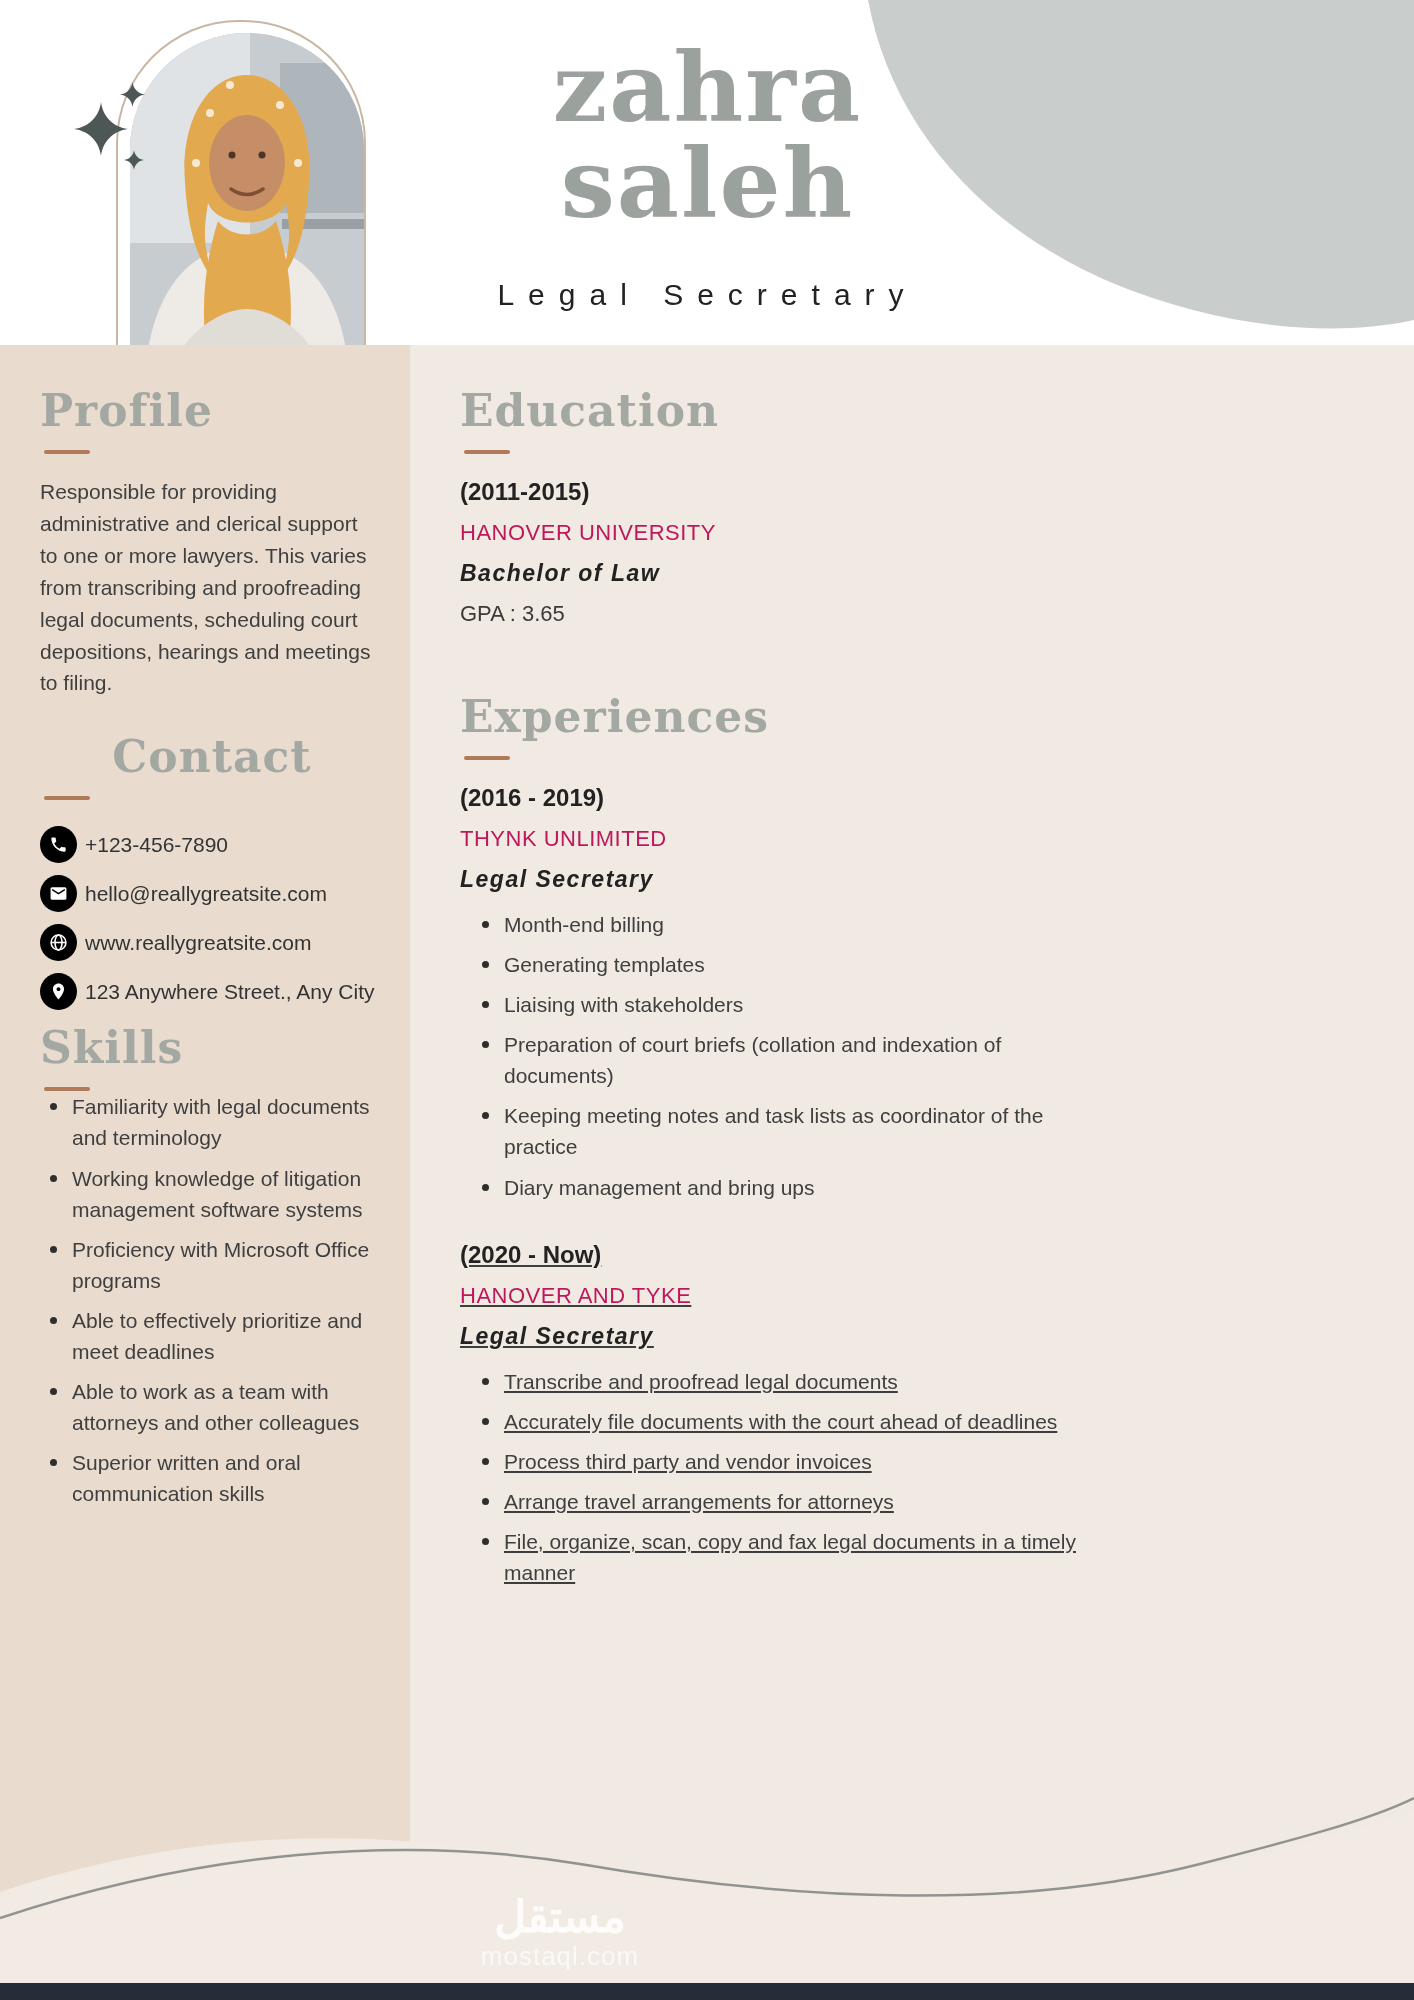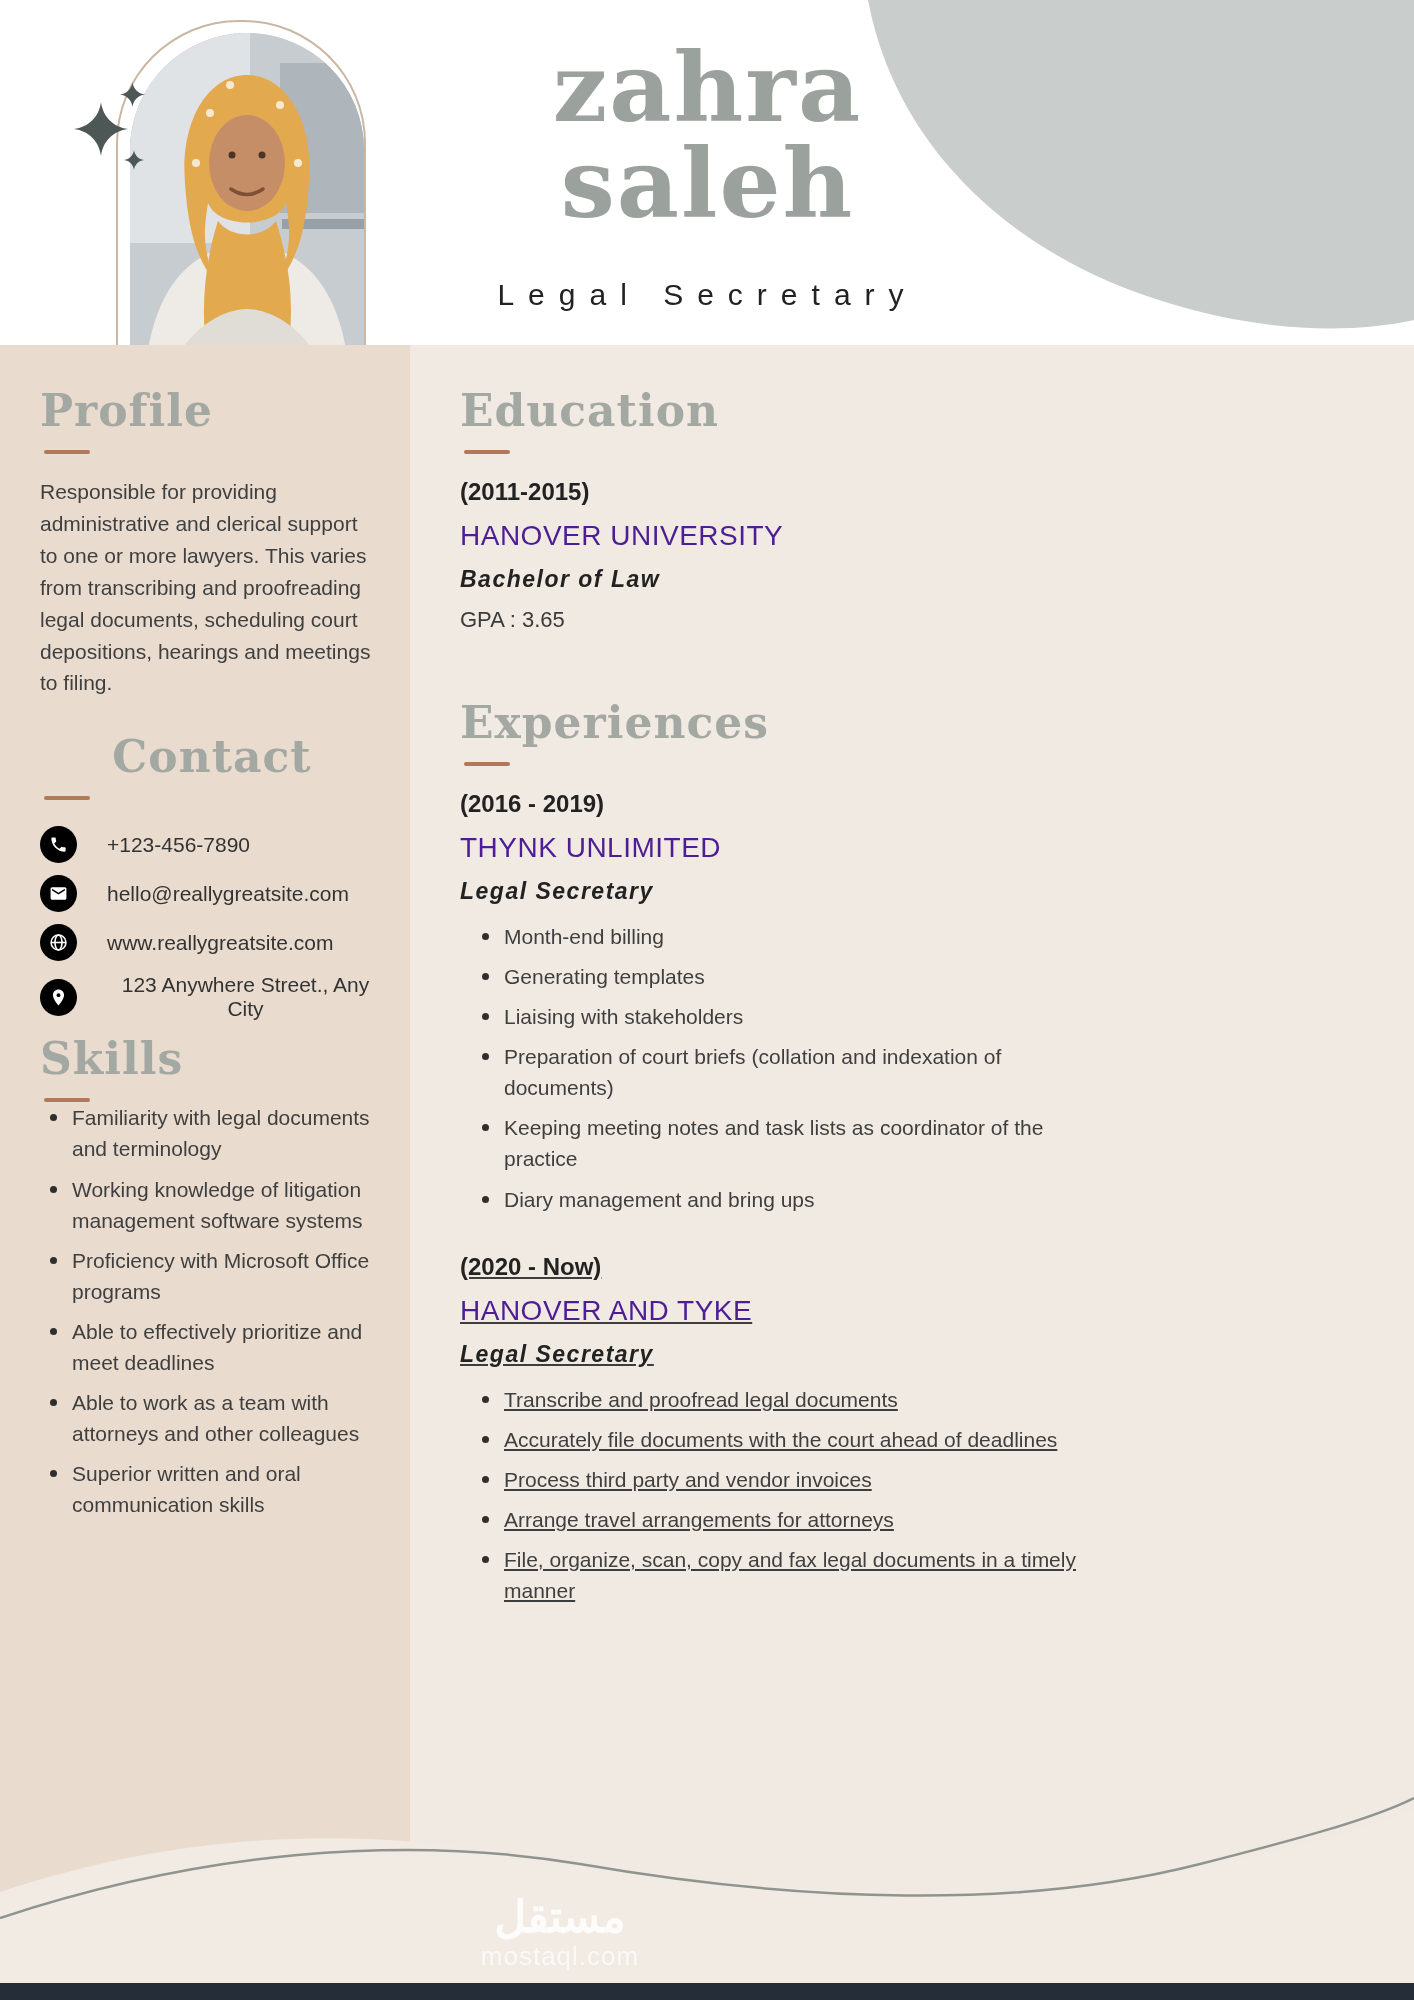--- a/index.html
+++ b/index.html
@@ -45,42 +45,42 @@
   .h{
     margin:0;font-family:"DejaVu Serif",serif;font-weight:700;font-size:44px;
     color:#a4a8a3;letter-spacing:1px;
   }
   .rule{width:46px;height:4px;background:#b0795a;border-radius:2px;margin:14px 0 0 4px;}
 
   .ptext{margin:22px 0 0 0;font-size:21px;line-height:1.52;color:#3f3f3f;max-width:332px;}
 
   .contact-sec{margin-top:32px;text-align:center;}
   .contact-list{list-style:none;margin:26px 0 0 0;padding:0;}
-  .contact-list li{display:flex;align-items:center;gap:30px;margin-bottom:12px;}
+  .contact-list li{display:flex;align-items:center;gap:8px;margin-bottom:12px;}
   .cicon{
     width:37px;height:37px;border-radius:50%;background:#000000;flex:0 0 37px;
     display:flex;align-items:center;justify-content:center;
   }
   .cicon svg{display:block;}
   .ctext{font-size:21px;color:#333333;}
 
   .skills-sec{}
   ul.bullets{list-style:none;margin:0;padding:0;}
   .bullets li{
     position:relative;padding-left:32px;margin-bottom:9px;
     font-size:21px;line-height:1.48;color:#3f3f3f;
   }
   .bullets li::before{
     content:"";position:absolute;left:10px;top:12px;width:7px;height:7px;
     border-radius:50%;background:#2e2e2e;
   }
   .skills-list{margin-top:24px;max-width:352px;}
 
   .period{font-size:24px;font-weight:700;color:#222222;margin-top:24px;}
-  .org{font-size:28px;color:#4c1d95;margin-top:14px;letter-spacing:0.5px;}
+  .org{font-size:22px;color:#be185d;margin-top:14px;letter-spacing:0.5px;}
   .role{font-size:23px;font-weight:700;font-style:italic;color:#222222;margin-top:14px;letter-spacing:1.5px;}
   .plain{font-size:22px;color:#3a3a3a;margin-top:14px;}
 
   .exp-sec{margin-top:64px;}
   .right-col .bullets{margin-left:12px;margin-top:16px;max-width:620px;}
   .job2{margin-top:38px;text-decoration:underline;}
 
   
   .bottom-wave{position:absolute;left:0;bottom:0;width:1414px;height:260px;display:block;}
   .watermark{

